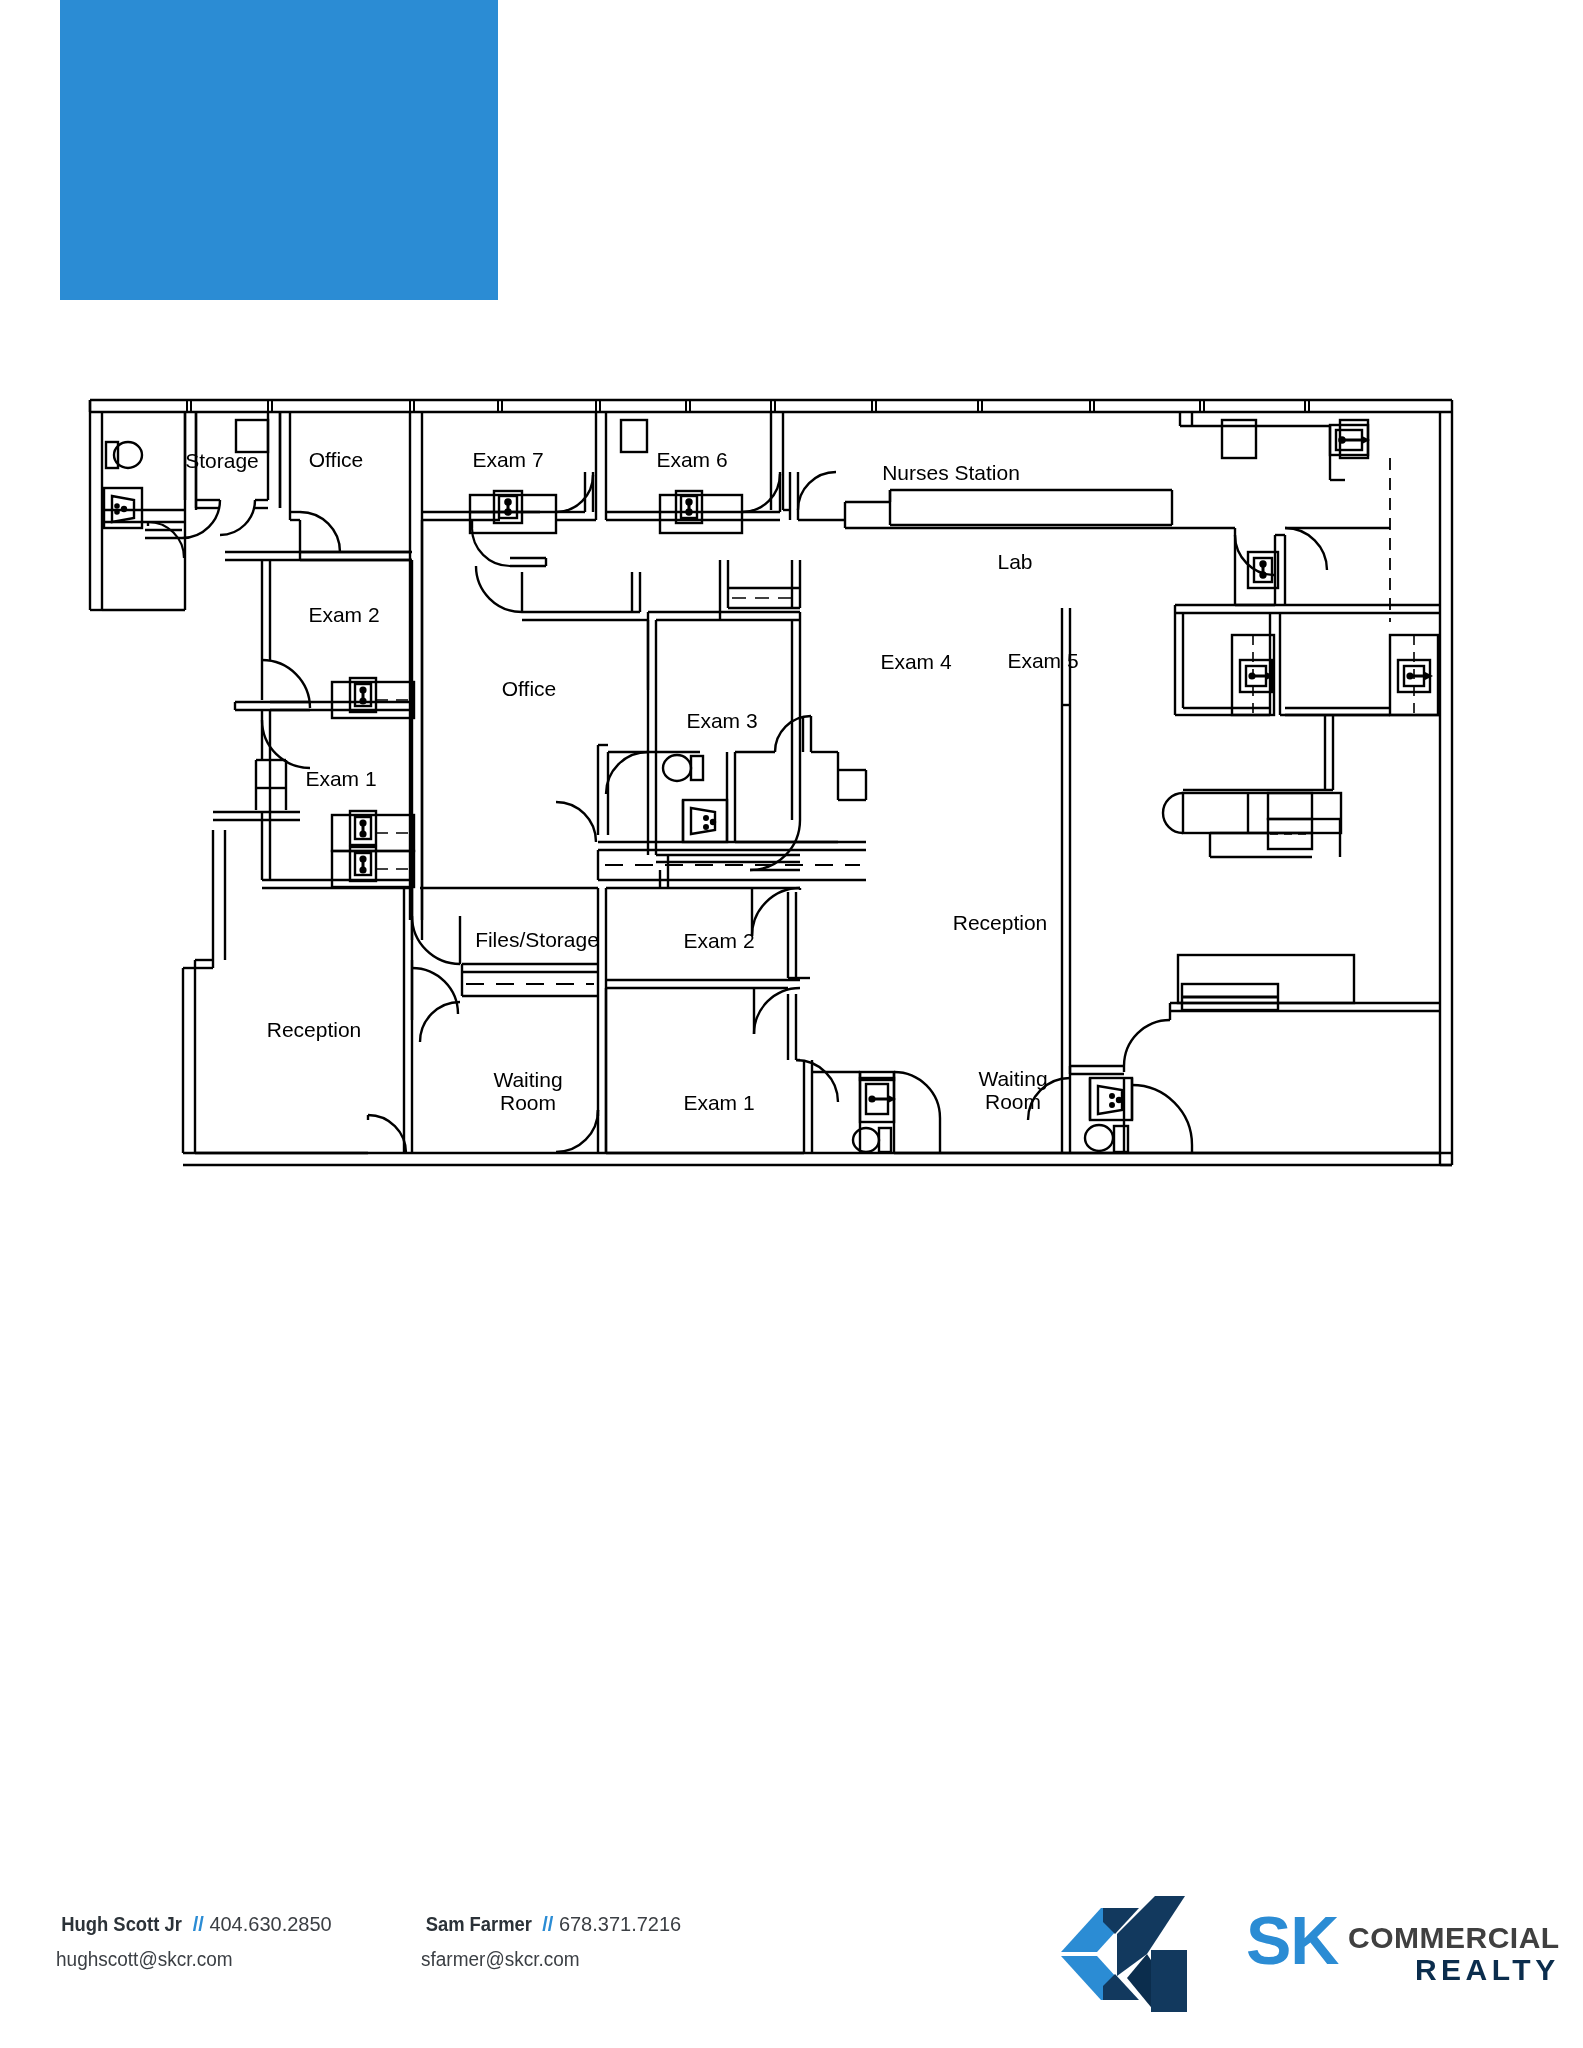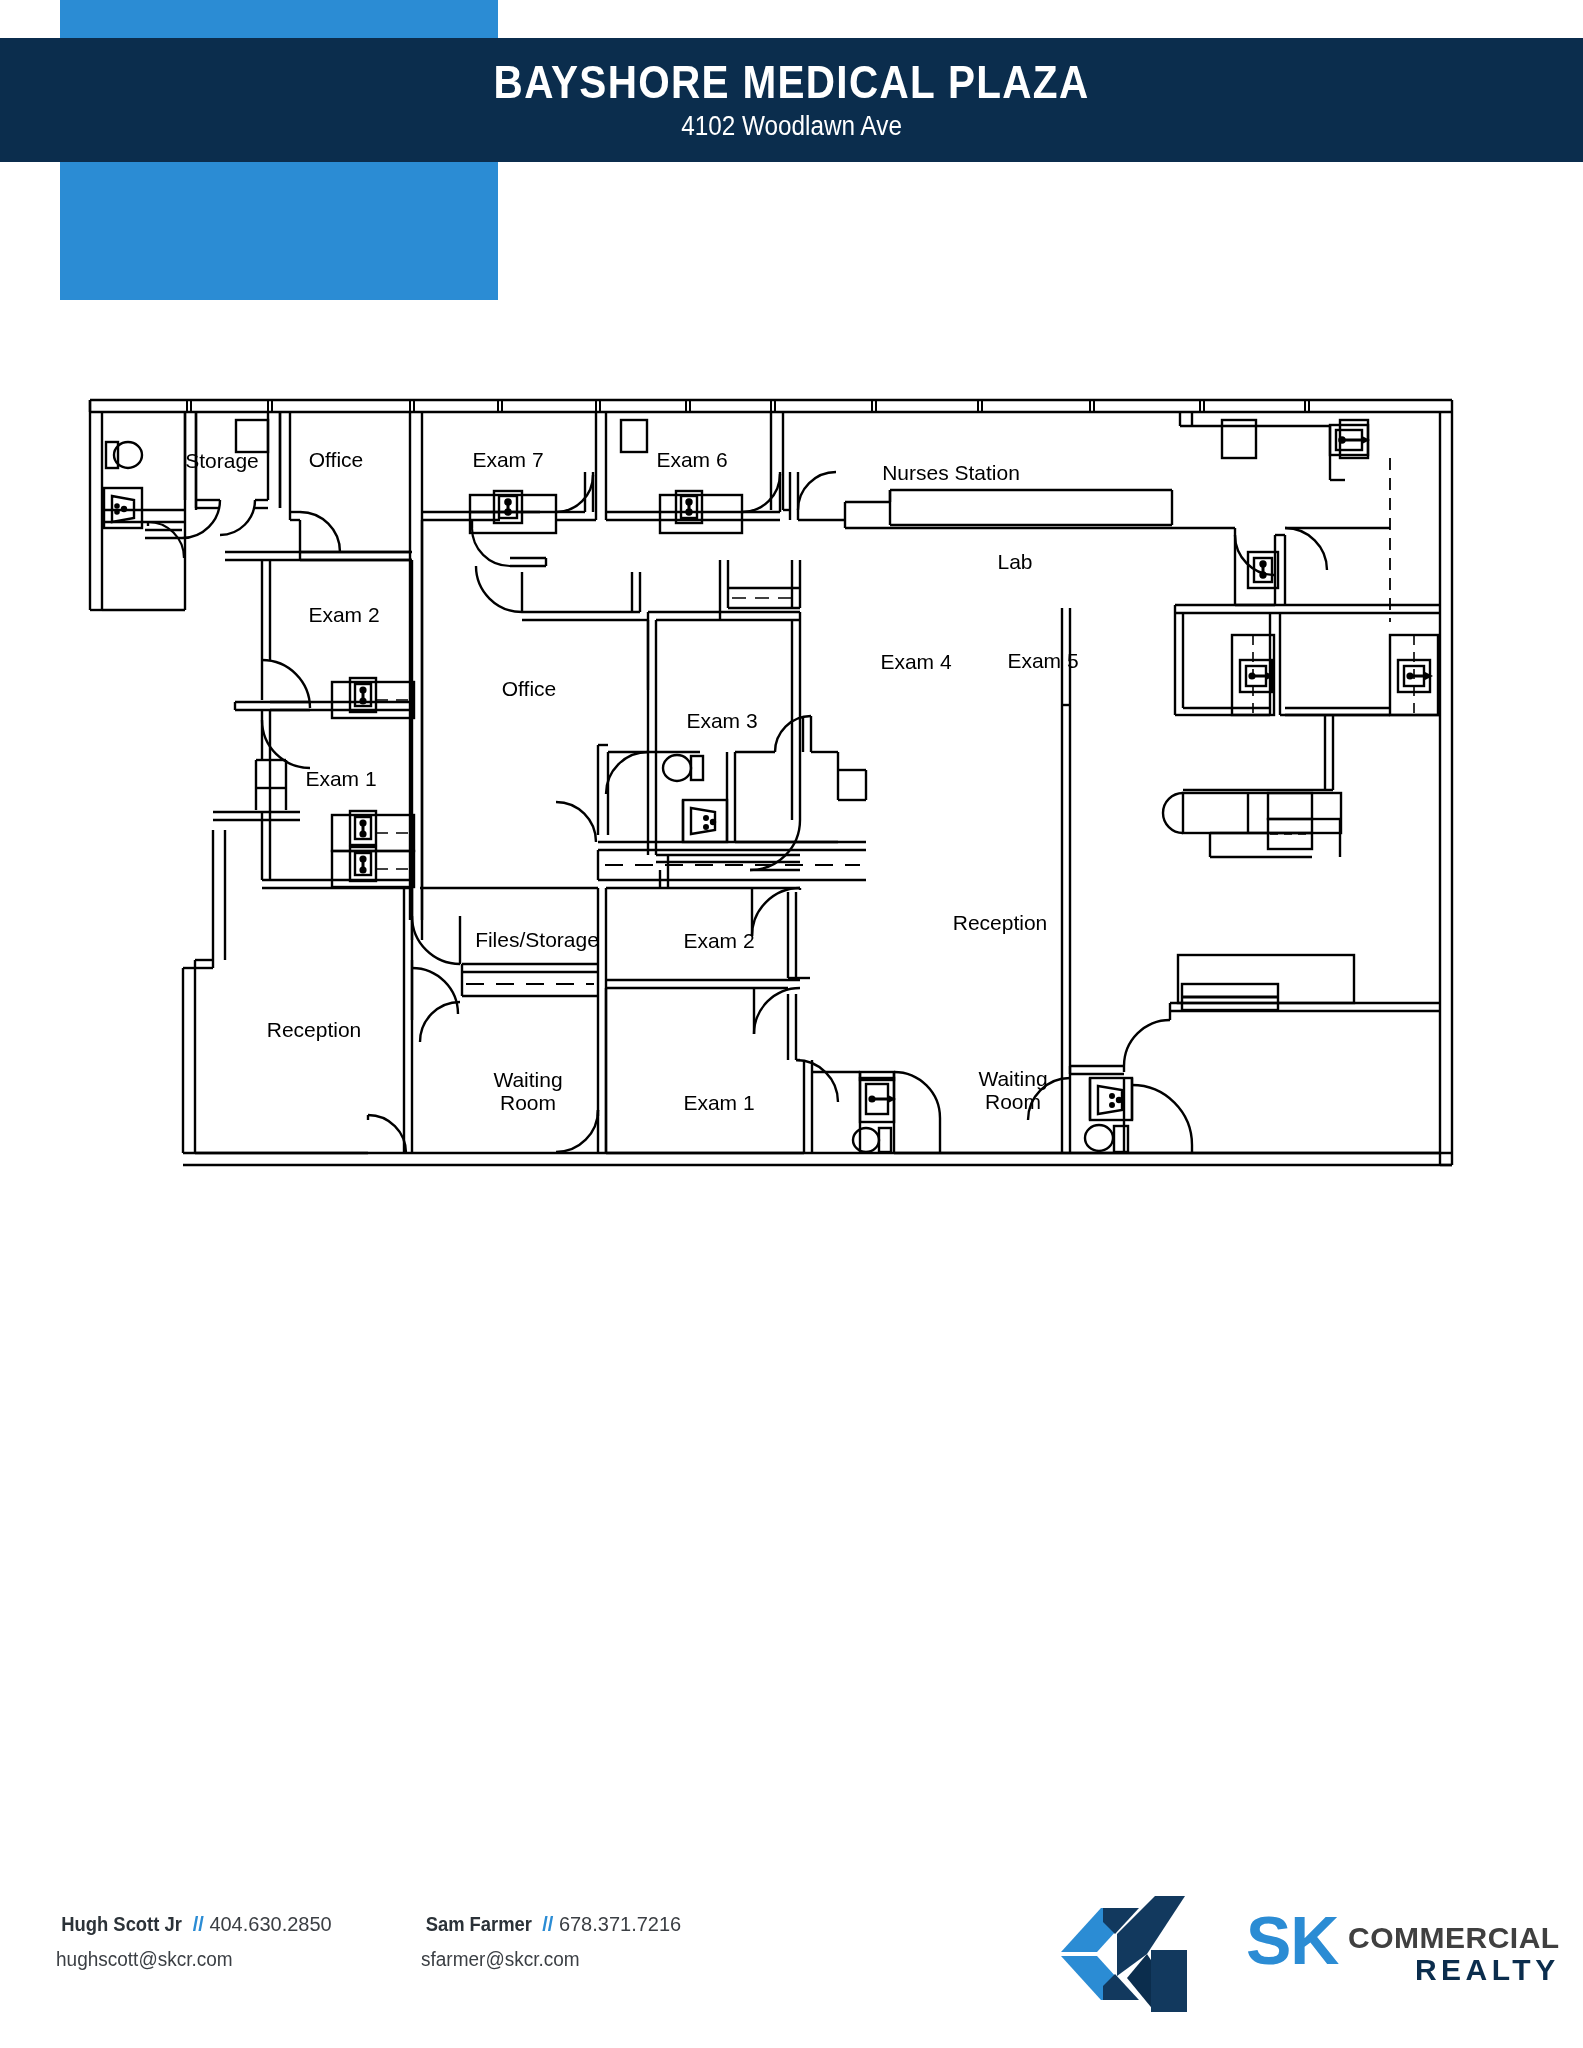--- a/index.html
+++ b/index.html
@@ -99,24 +99,20 @@
     letter-spacing: 4.5px; line-height: 1.05; display:block;text-align:right;
   }
 </style>
 </head>
 <body>
 
 <div class="page">
 
   <div class="accent-top"></div>
 
-  <div class="header-band">
-    <div class="header-title">BAYSHORE MEDICAL PLAZA</div>
-    <div class="header-subtitle">4102 Woodlawn Ave</div>
-  </div>
 
 
   <div class="plan-wrap">
     <svg class="plan-svg" width="1583" height="870" viewBox="0 0 1583 870">
       <g fill="none" stroke="#000" stroke-width="2.4" shape-rendering="geometricPrecision">
 
         <line x1="90" y1="40" x2="1452" y2="40"></line>
         <line x1="90" y1="52" x2="1452" y2="52"></line>
         <line x1="90" y1="40" x2="90" y2="52"></line>
         <g stroke-width="2">

